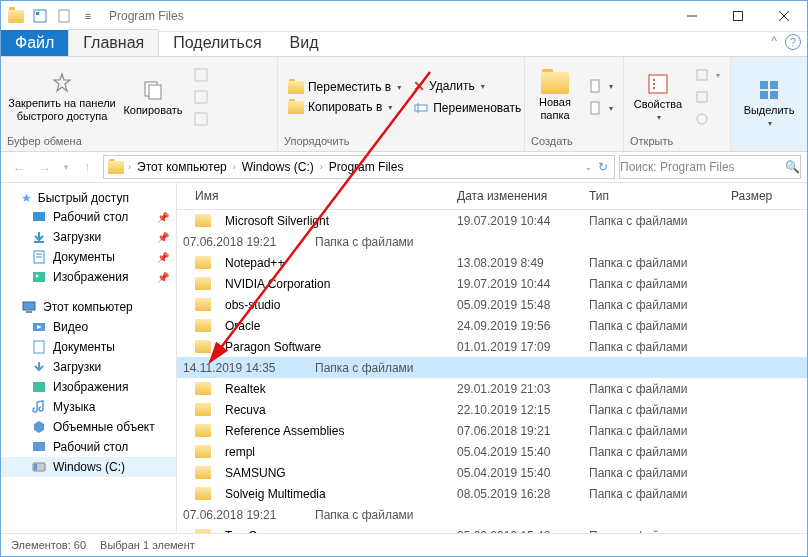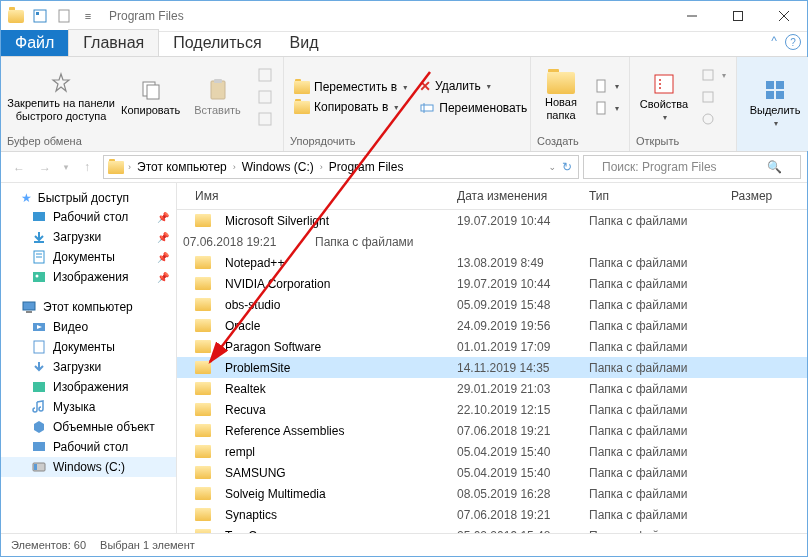--- a/index.html
+++ b/index.html
@@ -26,21 +26,21 @@
 .ico24{width:24px;height:24px}
 .folder-ico{background:linear-gradient(#ffe9a6,#f2c14e);border-radius:2px;position:relative}
 .folder-ico::before{content:"";position:absolute;top:-3px;left:1px;width:40%;height:3px;background:#f2c14e;border-radius:1px 1px 0 0}
 .dd{font-size:8px;margin-left:2px;color:#555}
 .addr{height:30px;display:flex;align-items:center;gap:4px;padding:0 6px;background:#fff;border-bottom:1px solid #e5e5e5}
 .nav-arrows{display:flex;gap:2px}
 .nav-arrow{width:24px;height:24px;display:flex;align-items:center;justify-content:center;color:#bbb}
 .breadcrumb{flex:1;height:22px;border:1px solid #ccc;display:flex;align-items:center;padding:0 2px;gap:2px;font-size:12px}
 .bc-seg{padding:0 4px;display:flex;align-items:center;gap:3px}
 .bc-sep{color:#888;font-size:9px}
-.search{width:180px;height:22px;border:1px solid #ccc;display:flex;align-items:center;padding:0 18px;color:#888;gap:4px}
+.search{width:180px;height:22px;border:1px solid #ccc;display:flex;align-items:center;padding:0 0;color:#888;gap:4px}
 .body{flex:1;display:flex;min-height:0}
 .side{width:175px;border-right:1px solid #e5e5e5;overflow-y:auto;padding:6px 0}
 .side-item{display:flex;align-items:center;gap:6px;padding:2px 6px 2px 20px;font-size:12px;white-space:nowrap}
 .side-item.pinned{padding-left:30px}
 .side-sep{height:10px}
 .star{color:#58a6ff}
 .main{flex:1;display:flex;flex-direction:column;min-width:0}
 .cols{height:26px;display:flex;align-items:center;border-bottom:1px solid #e5e5e5;font-size:12px;color:#444}
 .col{padding:0 6px}
 .col.name{width:250px;padding-left:18px}
@@ -128,27 +128,20 @@
           <span style="white-space:pre-line">Закрепить на панели
 быстрого доступа</span>
         </div>
         <div class="rbtn-large">
           <svg class="ico24" viewBox="0 0 24 24">
               <rect x="4" y="4" width="12" height="14" fill="#fff" stroke="#888"></rect>
               <rect x="8" y="7" width="12" height="14" fill="#fff" stroke="#888"></rect>
             </svg>
           <span>Копировать</span>
         </div>
-        <div class="rbtn-large" style="opacity:.5">
-          <svg class="ico24" viewBox="0 0 24 24">
-              <rect x="5" y="3" width="14" height="18" rx="1" fill="#d9b56a" stroke="#a07c3a"></rect>
-              <rect x="8" y="1" width="8" height="4" rx="1" fill="#aaa"></rect>
-            </svg>
-          <span>Вставить</span>
-        </div>
         <div class="rcol" style="opacity:.5">
           <div class="rbtn-small">
               <svg class="ico16" viewBox="0 0 16 16">
                 <rect x="2" y="2" width="12" height="12" fill="none" stroke="#999"></rect>
               </svg>
             </div>
           <div class="rbtn-small">
               <svg class="ico16" viewBox="0 0 16 16">
                 <rect x="2" y="2" width="12" height="12" fill="none" stroke="#999"></rect>
               </svg>
@@ -465,24 +458,20 @@
           <div class="row">
             <div class="cell name">
               <div class="mini-folder"></div>
               <span>Paragon Software</span>
             </div>
             <div class="cell date">01.01.2019 17:09</div>
             <div class="cell type">Папка с файлами</div>
             <div class="cell size"></div>
           </div>
           <div class="row sel">
-            <div class="cell name">
-              <div class="mini-folder"></div>
-              <span>ProblemSite</span>
-            </div>
             <div class="cell date">14.11.2019 14:35</div>
             <div class="cell type">Папка с файлами</div>
             <div class="cell size"></div>
           </div>
           <div class="row">
             <div class="cell name">
               <div class="mini-folder"></div>
               <span>Realtek</span>
             </div>
             <div class="cell date">29.01.2019 21:03</div>
@@ -528,24 +517,20 @@
           <div class="row">
             <div class="cell name">
               <div class="mini-folder"></div>
               <span>Solveig Multimedia</span>
             </div>
             <div class="cell date">08.05.2019 16:28</div>
             <div class="cell type">Папка с файлами</div>
             <div class="cell size"></div>
           </div>
           <div class="row">
-            <div class="cell name">
-              <div class="mini-folder"></div>
-              <span>Synaptics</span>
-            </div>
             <div class="cell date">07.06.2018 19:21</div>
             <div class="cell type">Папка с файлами</div>
             <div class="cell size"></div>
           </div>
           <div class="row">
             <div class="cell name">
               <div class="mini-folder"></div>
               <span>TeraCopy</span>
             </div>
             <div class="cell date">25.02.2019 15:48</div>

